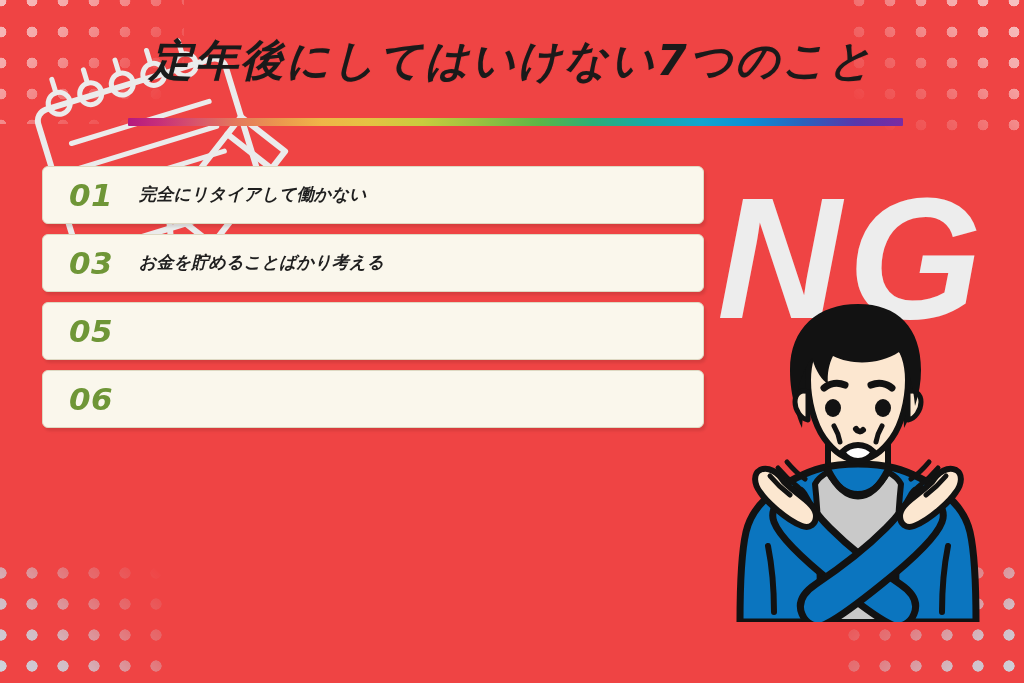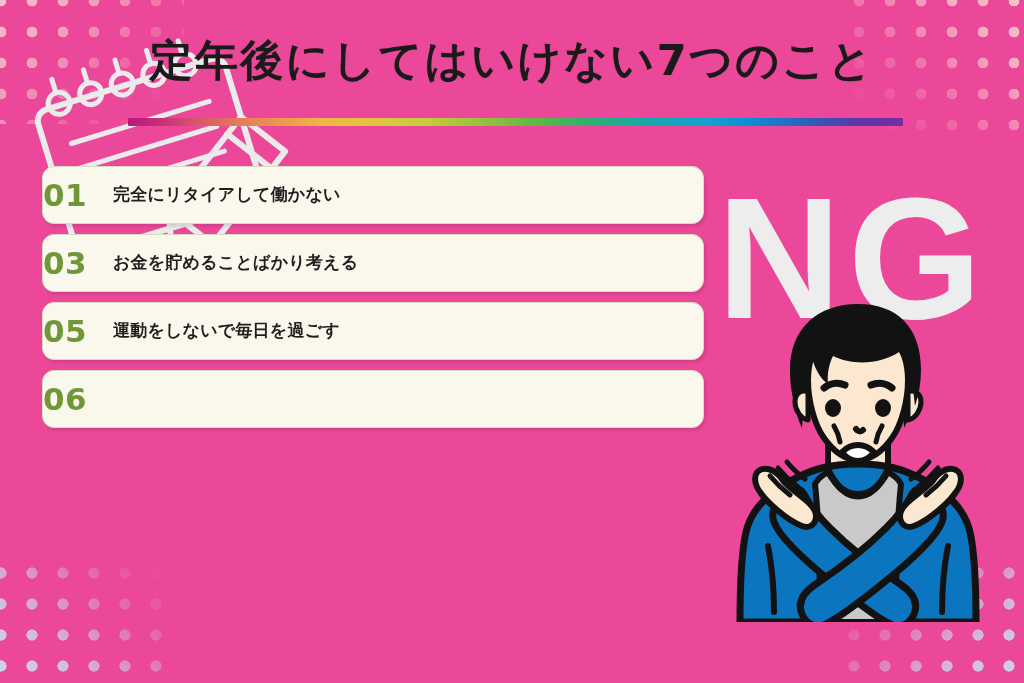--- a/index.html
+++ b/index.html
@@ -4,21 +4,21 @@
 <title>定年後にしてはいけない7つのこと</title>
 <style>
   html,body{margin:0;padding:0;}
   body{
     width:1024px;height:683px;
     background:#ffffff;
     font-family:"Liberation Sans","DejaVu Sans",sans-serif;
     overflow:hidden;
     position:relative;
   }
-  #stage{position:relative;width:1024px;height:683px;overflow:hidden;background:#ec4899;}
+  #stage{position:relative;width:1024px;height:683px;overflow:hidden;background:#ef4444;font-style:italic;}
 
   
   .dots{position:absolute;pointer-events:none;}
   .dots-tl{
     left:-6px;top:-6px;width:190px;height:130px;
     background-image:radial-gradient(circle at 7px 7px,#f7cdcd 5.2px,transparent 5.6px);
     background-size:31px 31px;
     -webkit-mask-image:linear-gradient(135deg,rgba(0,0,0,1) 0%,rgba(0,0,0,.75) 30%,rgba(0,0,0,.25) 62%,rgba(0,0,0,0) 88%);
     mask-image:linear-gradient(135deg,rgba(0,0,0,1) 0%,rgba(0,0,0,.75) 30%,rgba(0,0,0,.25) 62%,rgba(0,0,0,0) 88%);
     opacity:.95;
@@ -79,23 +79,24 @@
     text-align:right;
   }
 
   
   .list{position:absolute;left:42px;top:166px;width:662px;}
   .item{
     position:relative;display:flex;align-items:center;
     height:58px;margin-bottom:10px;
     background:#faf7ec;
     border:1px solid #ded9c3;
-    border-radius:12px;
+    border-radius:6px;
     box-shadow:2px 3px 3px rgba(0,0,0,.10);
     box-sizing:border-box;
+    padding-left:26px;
   }
   .item:last-child{margin-bottom:0;}
   .num{
     color:#6f9637;font-size:31px;font-weight:700;
     font-family:"DejaVu Sans","Liberation Sans",sans-serif;
     letter-spacing:.01em;line-height:1;
     min-width:62px;flex:0 0 auto;
   }
   .txt{
     color:#1f1f1f;font-size:17px;font-weight:700;
@@ -158,21 +159,20 @@
 
 
     <div class="item">
       <span class="num">03</span>
       <span class="txt">お金を貯めることばかり考える</span>
     </div>
 
 
     <div class="item">
       <span class="num">05</span>
-      <span class="txt">運動をしないで毎日を過ごす</span>
     </div>
 
     <div class="item">
       <span class="num">06</span>
     </div>
 
 
   </div>
 
   <svg class="person" viewBox="0 0 268 326">

